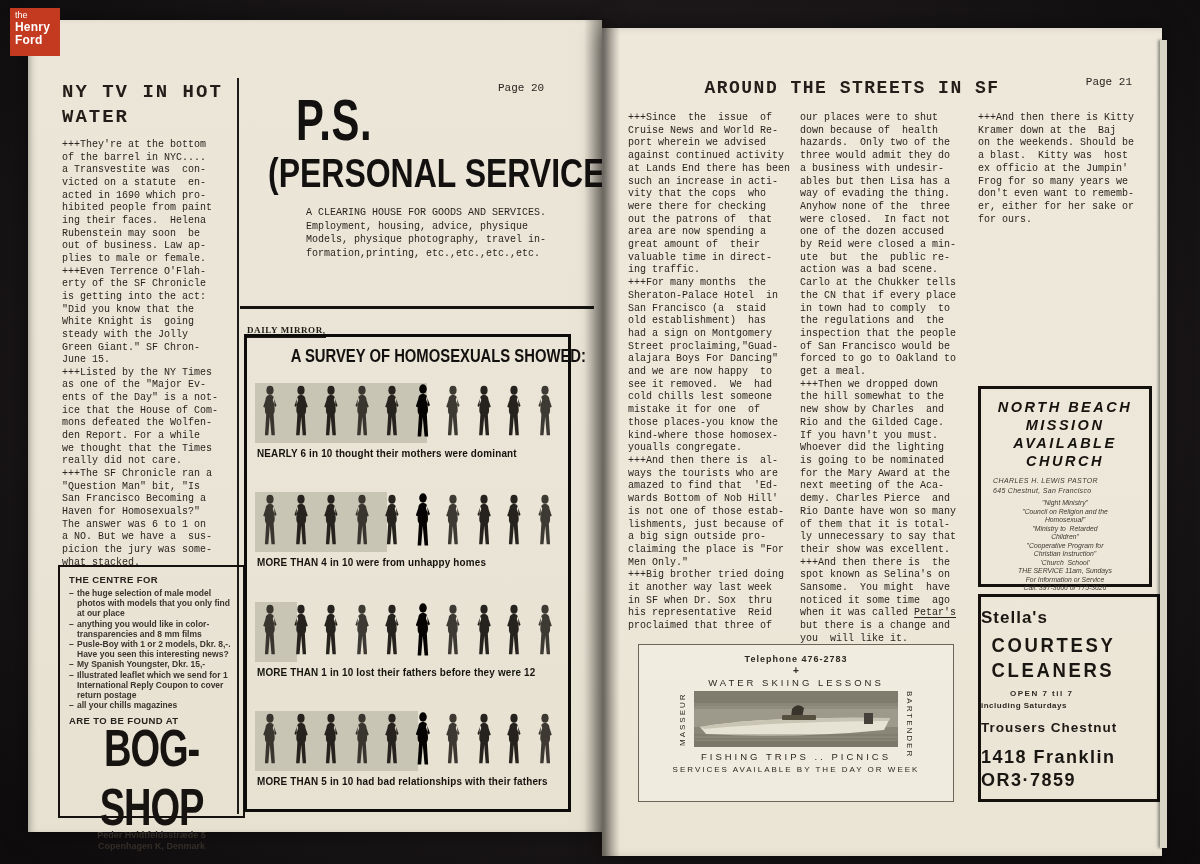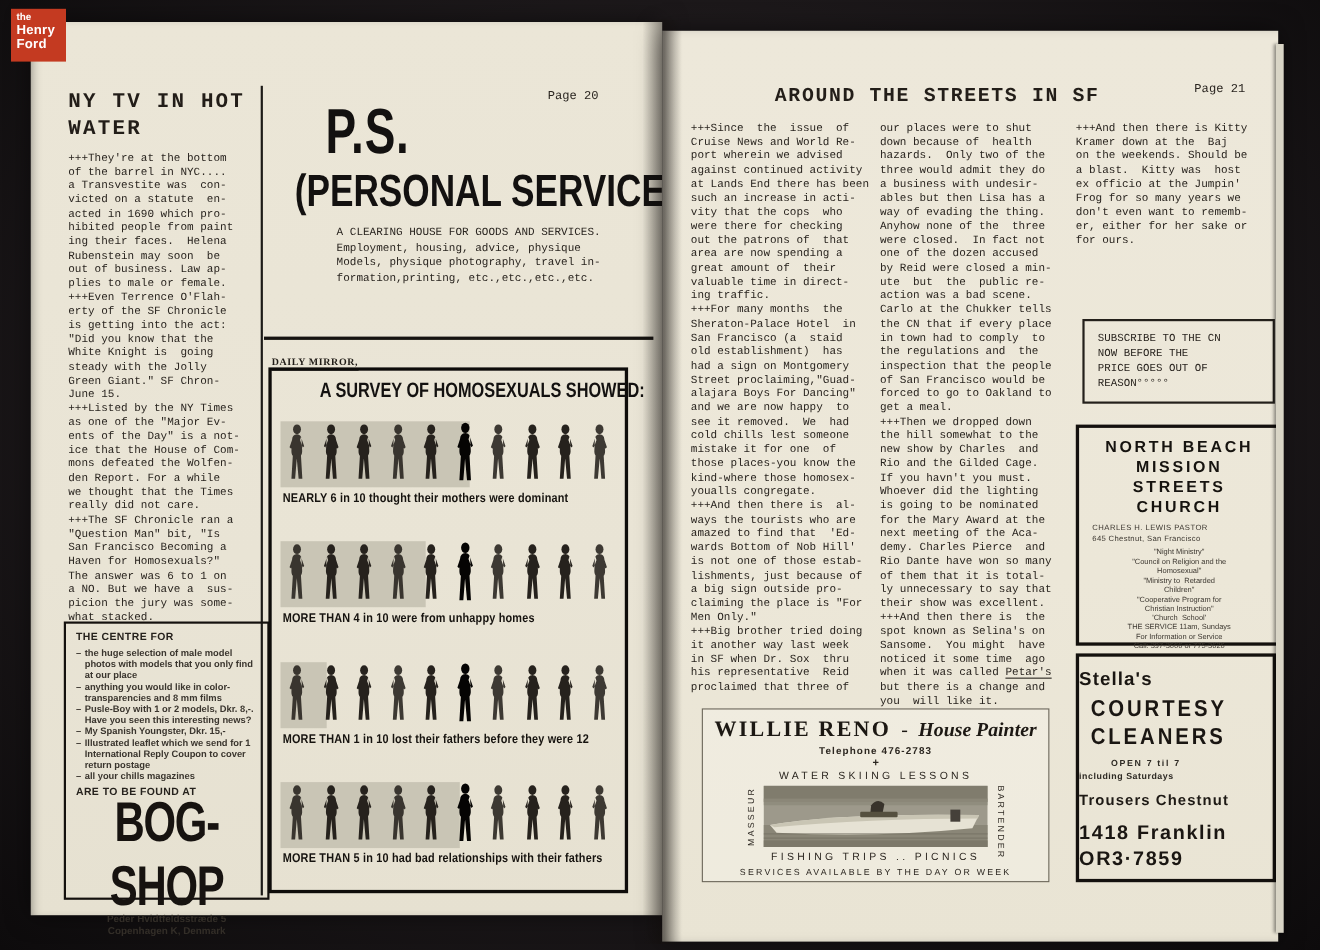--- a/index.html
+++ b/index.html
@@ -9,21 +9,21 @@
   *{margin:0;padding:0;box-sizing:border-box;}
   html,body{width:1200px;height:864px;overflow:hidden;}
   body{background:var(--bg);font-family:"Liberation Sans",sans-serif;}
   .stage{position:relative;width:1200px;height:864px;overflow:hidden;
          background:radial-gradient(ellipse at 50% 45%, #1d191b 55%, #0d0b0c 100%);}
   pre{font-family:inherit;}
 
   
   .logo{position:absolute;left:10px;top:8px;width:50px;height:48px;background:var(--logo-red);
         color:#fff;padding:3px 0 0 5px;line-height:1;z-index:5;}
-  .logo-the{display:block;font-size:9px;font-weight:700;}
+  .logo-the{display:block;font-size:9px;font-weight:400;}
   .logo-henry,.logo-ford{display:block;font-size:12px;font-weight:700;margin-top:1px;letter-spacing:.2px;}
 
   
   .page{position:absolute;color:var(--ink);box-shadow:0 0 22px rgba(0,0,0,.55);}
   .page-left{left:28px;top:20px;width:574px;height:812px;
              background:linear-gradient(180deg,#ebe6d7 0%,#e9e4d5 60%,#e6e1d1 100%);
              box-shadow:inset 6px 0 10px -6px rgba(0,0,0,.45),0 0 22px rgba(0,0,0,.55);}
   .page-right{left:602px;top:28px;width:560px;height:828px;
               background:linear-gradient(180deg,#ede8da 0%,#ece7d8 60%,#e9e4d4 100%);
               box-shadow:inset 10px 0 14px -8px rgba(0,0,0,.5),0 0 22px rgba(0,0,0,.55);}
@@ -96,22 +96,22 @@
   .rcol{position:absolute;top:84px;font-size:10px;line-height:12.7px;white-space:pre;}
   .rcol1{left:26px;}
   .rcol2{left:198px;}
   .rcol3{left:376px;}
   .rcol u{text-underline-offset:2px;}
 
   .sub-box{position:absolute;left:382px;top:262px;width:175px;height:77px;
            border:2px solid #24201b;padding:9px 0 0 12px;}
   .sub-box pre{font-size:9.8px;line-height:13.5px;white-space:pre;}
 
-  .church-box{position:absolute;left:376px;top:358px;width:188px;height:201px;
-              border:3px solid #14110e;text-align:center;padding-top:9px;}
+  .church-box{position:absolute;left:376px;top:358px;width:174px;height:201px;
+              border:3px solid #14110e;text-align:center;padding-top:9px;font-style:italic;}
   .church-name div{font-size:14.5px;font-weight:700;letter-spacing:2.5px;line-height:18px;color:#16130f;}
   .church-pastor{margin:7px 0 0 12px;text-align:left;font-size:7px;letter-spacing:.4px;color:#3c3730;}
   .church-addr{margin:3px 0 0 12px;text-align:left;font-size:7px;letter-spacing:.3px;color:#3c3730;}
   .church-programs{margin-top:5px;font-size:6.8px;line-height:8.5px;white-space:pre;
                    font-family:"Liberation Sans",sans-serif;color:#3c3730;}
 
   .stella-box{position:absolute;left:376px;top:566px;width:182px;height:208px;
               border:3px solid #14110e;padding-top:11px;}
   .stella-name{font-size:17px;font-weight:700;letter-spacing:1px;color:#1a1612;}
   .stella-l1,.stella-l2{font-size:21px;font-weight:700;letter-spacing:3px;color:#1a1612;line-height:25px;
@@ -521,32 +521,26 @@
     <pre class="typed rcol rcol3">+++And then there is Kitty
 Kramer down at the  Baj
 on the weekends. Should be
 a blast.  Kitty was  host
 ex officio at the Jumpin'
 Frog for so many years we
 don't even want to rememb-
 er, either for her sake or
 for ours.</pre>
 
-    <div class="sub-box">
-      <pre class="typed">SUBSCRIBE TO THE CN
-NOW BEFORE THE
-PRICE GOES OUT OF
-REASON°°°°°</pre>
-    </div>
 
     <div class="church-box">
       <div class="church-name">
         <div>NORTH BEACH</div>
         <div>MISSION</div>
-        <div>STREETS</div>
+        <div>AVAILABLE</div>
         <div>CHURCH</div>
       </div>
       <div class="church-pastor">CHARLES H. LEWIS  PASTOR</div>
       <div class="church-addr">645 Chestnut, San Francisco</div>
       <pre class="church-programs">"Night Ministry"
 "Council on Religion and the
 Homosexual"
 "Ministry to  Retarded
 Children"
 "Cooperative Program for
@@ -562,25 +556,20 @@
       <div class="stella-l1">COURTESY</div>
       <div class="stella-l2">CLEANERS</div>
       <div class="stella-hours">OPEN  7 til 7</div>
       <div class="stella-hours2">including Saturdays</div>
       <div class="stella-service">Trousers Chestnut</div>
       <div class="stella-addr">1418 Franklin</div>
       <div class="stella-phone">OR3·7859</div>
     </div>
 
     <div class="willie-box">
-      <div class="willie-title">
-        <span class="willie-name">WILLIE RENO</span>
-        <span class="willie-dash">-</span>
-        <span class="willie-trade">House Painter</span>
-      </div>
       <div class="willie-phone">Telephone  476-2783</div>
       <div class="willie-plus">+</div>
       <div class="willie-s1">WATER SKIING LESSONS</div>
       <div class="willie-mid">
         <div class="vlabel vlabel-left">MASSEUR</div>
         <div class="boat-photo">
           <svg viewBox="0 0 204 56" xmlns="http://www.w3.org/2000/svg">
             <rect width="204" height="56" fill="#9d998b"></rect>
             <rect width="204" height="15" fill="#807c6d"></rect>
             <rect y="12" width="204" height="6" fill="#8d897a" opacity=".8"></rect>

